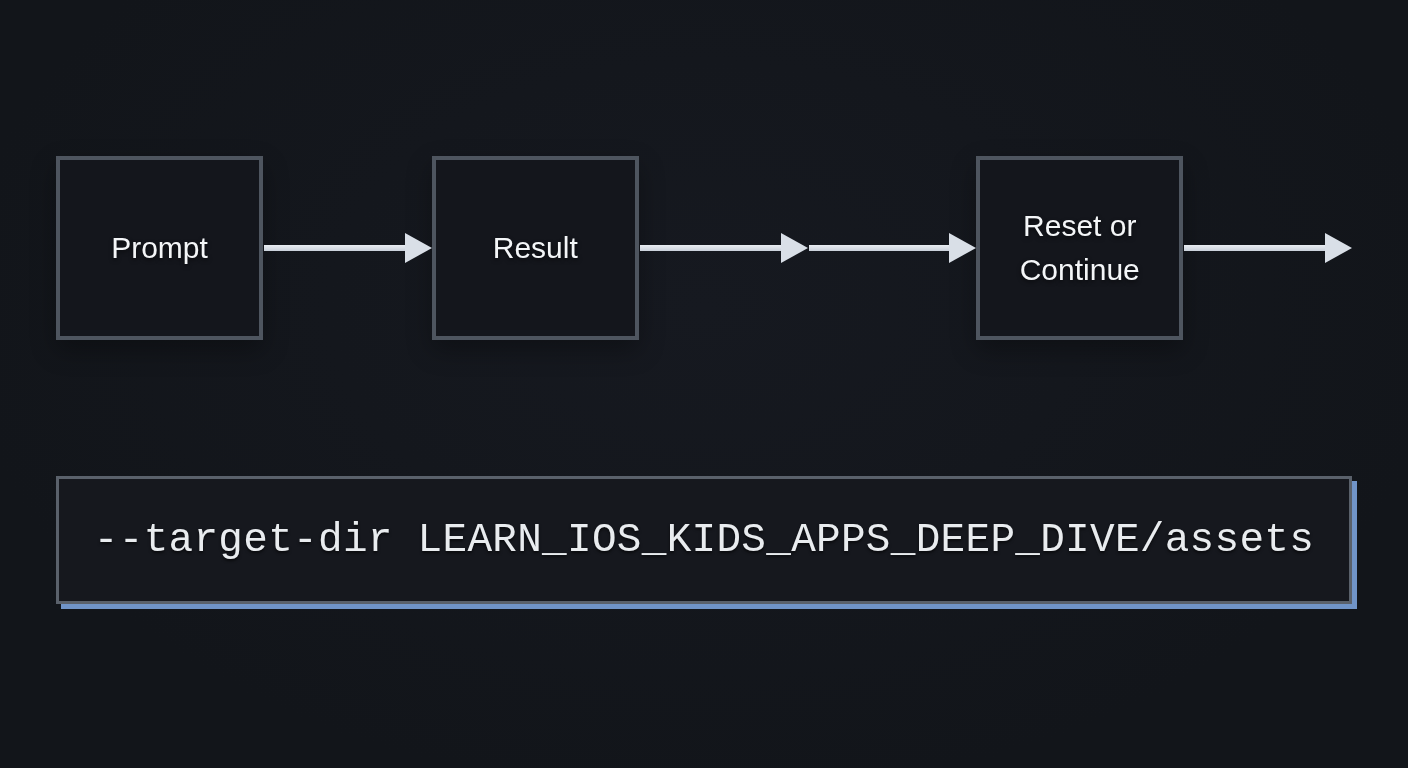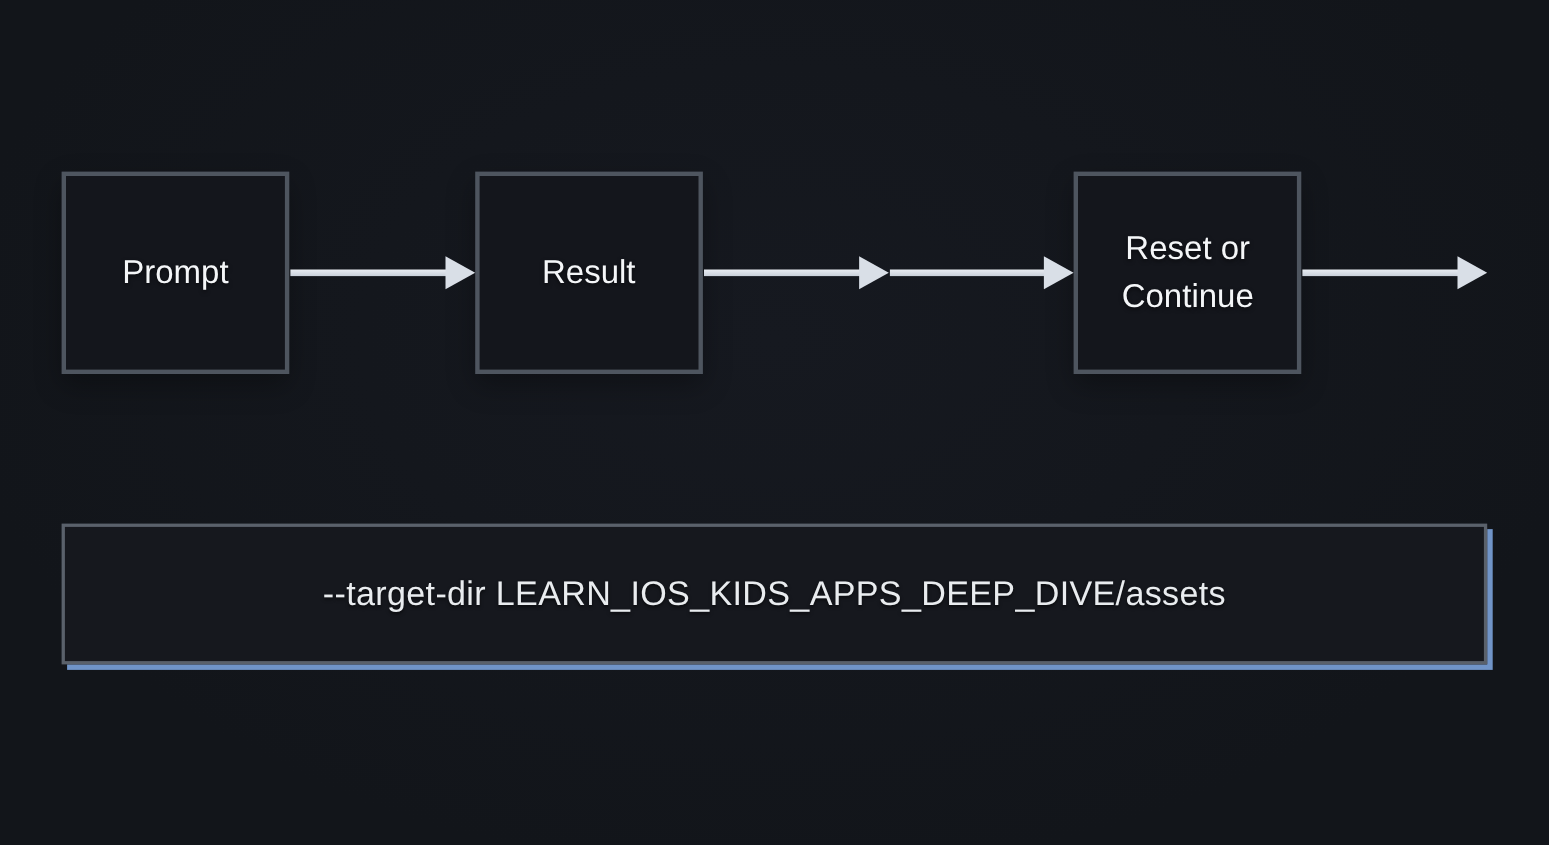--- a/index.html
+++ b/index.html
@@ -80,22 +80,22 @@
     height: 128px;
     box-sizing: border-box;
     border: 3px solid #5a616b;
     background: #16181e;
     box-shadow: 5px 5px 0 0 #7094c8;
     display: flex;
     align-items: center;
     justify-content: center;
   }
   .command-text {
-    font-family: Liberation Sans, sans-serif;
-    font-size: 31px;
+    font-family: Liberation Mono, monospace;
+    font-size: 41px;
     letter-spacing: 0.3px;
     color: #e9ecef;
     text-shadow: 0 2px 3px rgba(0,0,0,0.6);
     white-space: pre;
   }
 </style>
 </head>
 <body>
 
 <div class="stage">

